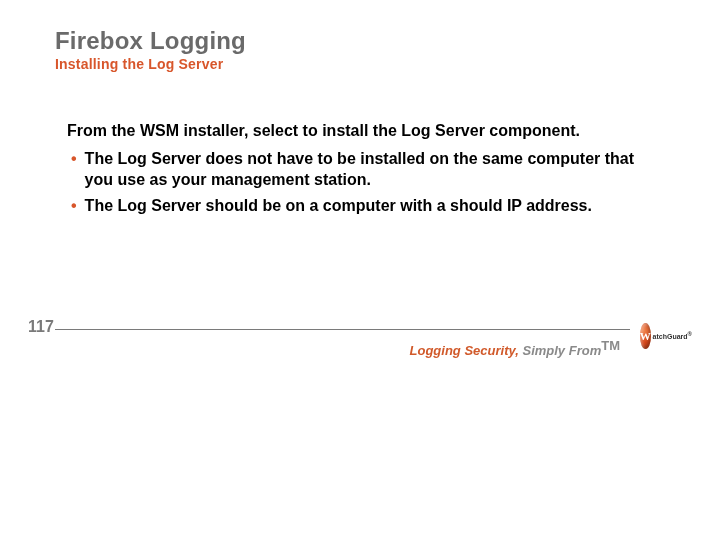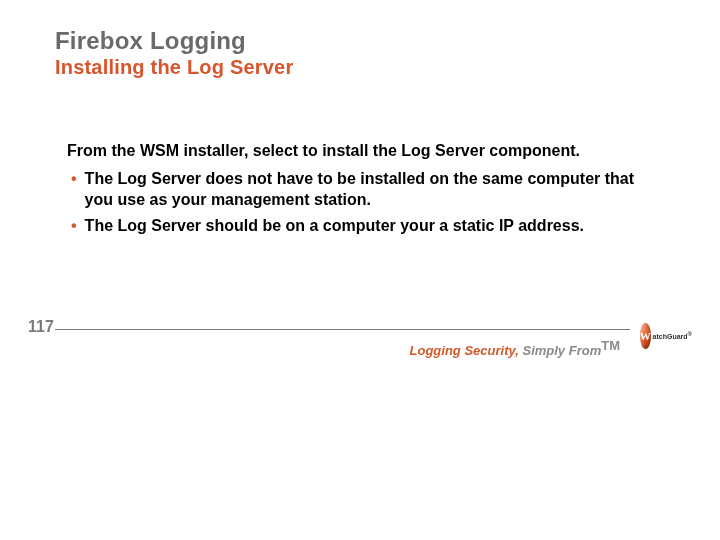--- a/index.html
+++ b/index.html
@@ -26,32 +26,31 @@
     right: 40px;
   }
   .title {
     font-size: 24px;
     font-weight: 900;
     color: #6a6a6a;
     letter-spacing: 0.2px;
     line-height: 1.1;
   }
   .subtitle {
-    font-size: 20px;
+    font-size: 14px;
     font-weight: 900;
     color: #d8562b;
     letter-spacing: 0.2px;
     margin-top: 2px;
   }
   .content {
     position: absolute;
     top: 120px;
     left: 67px;
     right: 60px;
-    margin-top: 20px;
   }
   .intro {
     font-size: 16px;
     font-weight: 700;
     color: #000;
     line-height: 1.35;
   }
   .bullets {
     margin-top: 6px;
   }
@@ -148,21 +147,21 @@
 
   <div class="content">
     <div class="intro">From the WSM installer, select to install the Log Server component.</div>
     <div class="bullets">
       <div class="bullet">
         <span class="dot">•</span>
         <span>The Log Server does not have to be installed on the same computer that you use as your management station.</span>
       </div>
       <div class="bullet">
         <span class="dot">•</span>
-        <span>The Log Server should be on a computer your a static IP address.</span>
+        <span>The Log Server should be on a computer with a should IP address.</span>
       </div>
     </div>
   </div>
 
   <div class="page-num">117</div>
   <div class="hr"></div>
 
   <div class="tagline">
     <span class="tag-strong">Logging Security, </span><span class="tag-gray">Simply From</span><span class="tag-tm">TM</span>
   </div>

